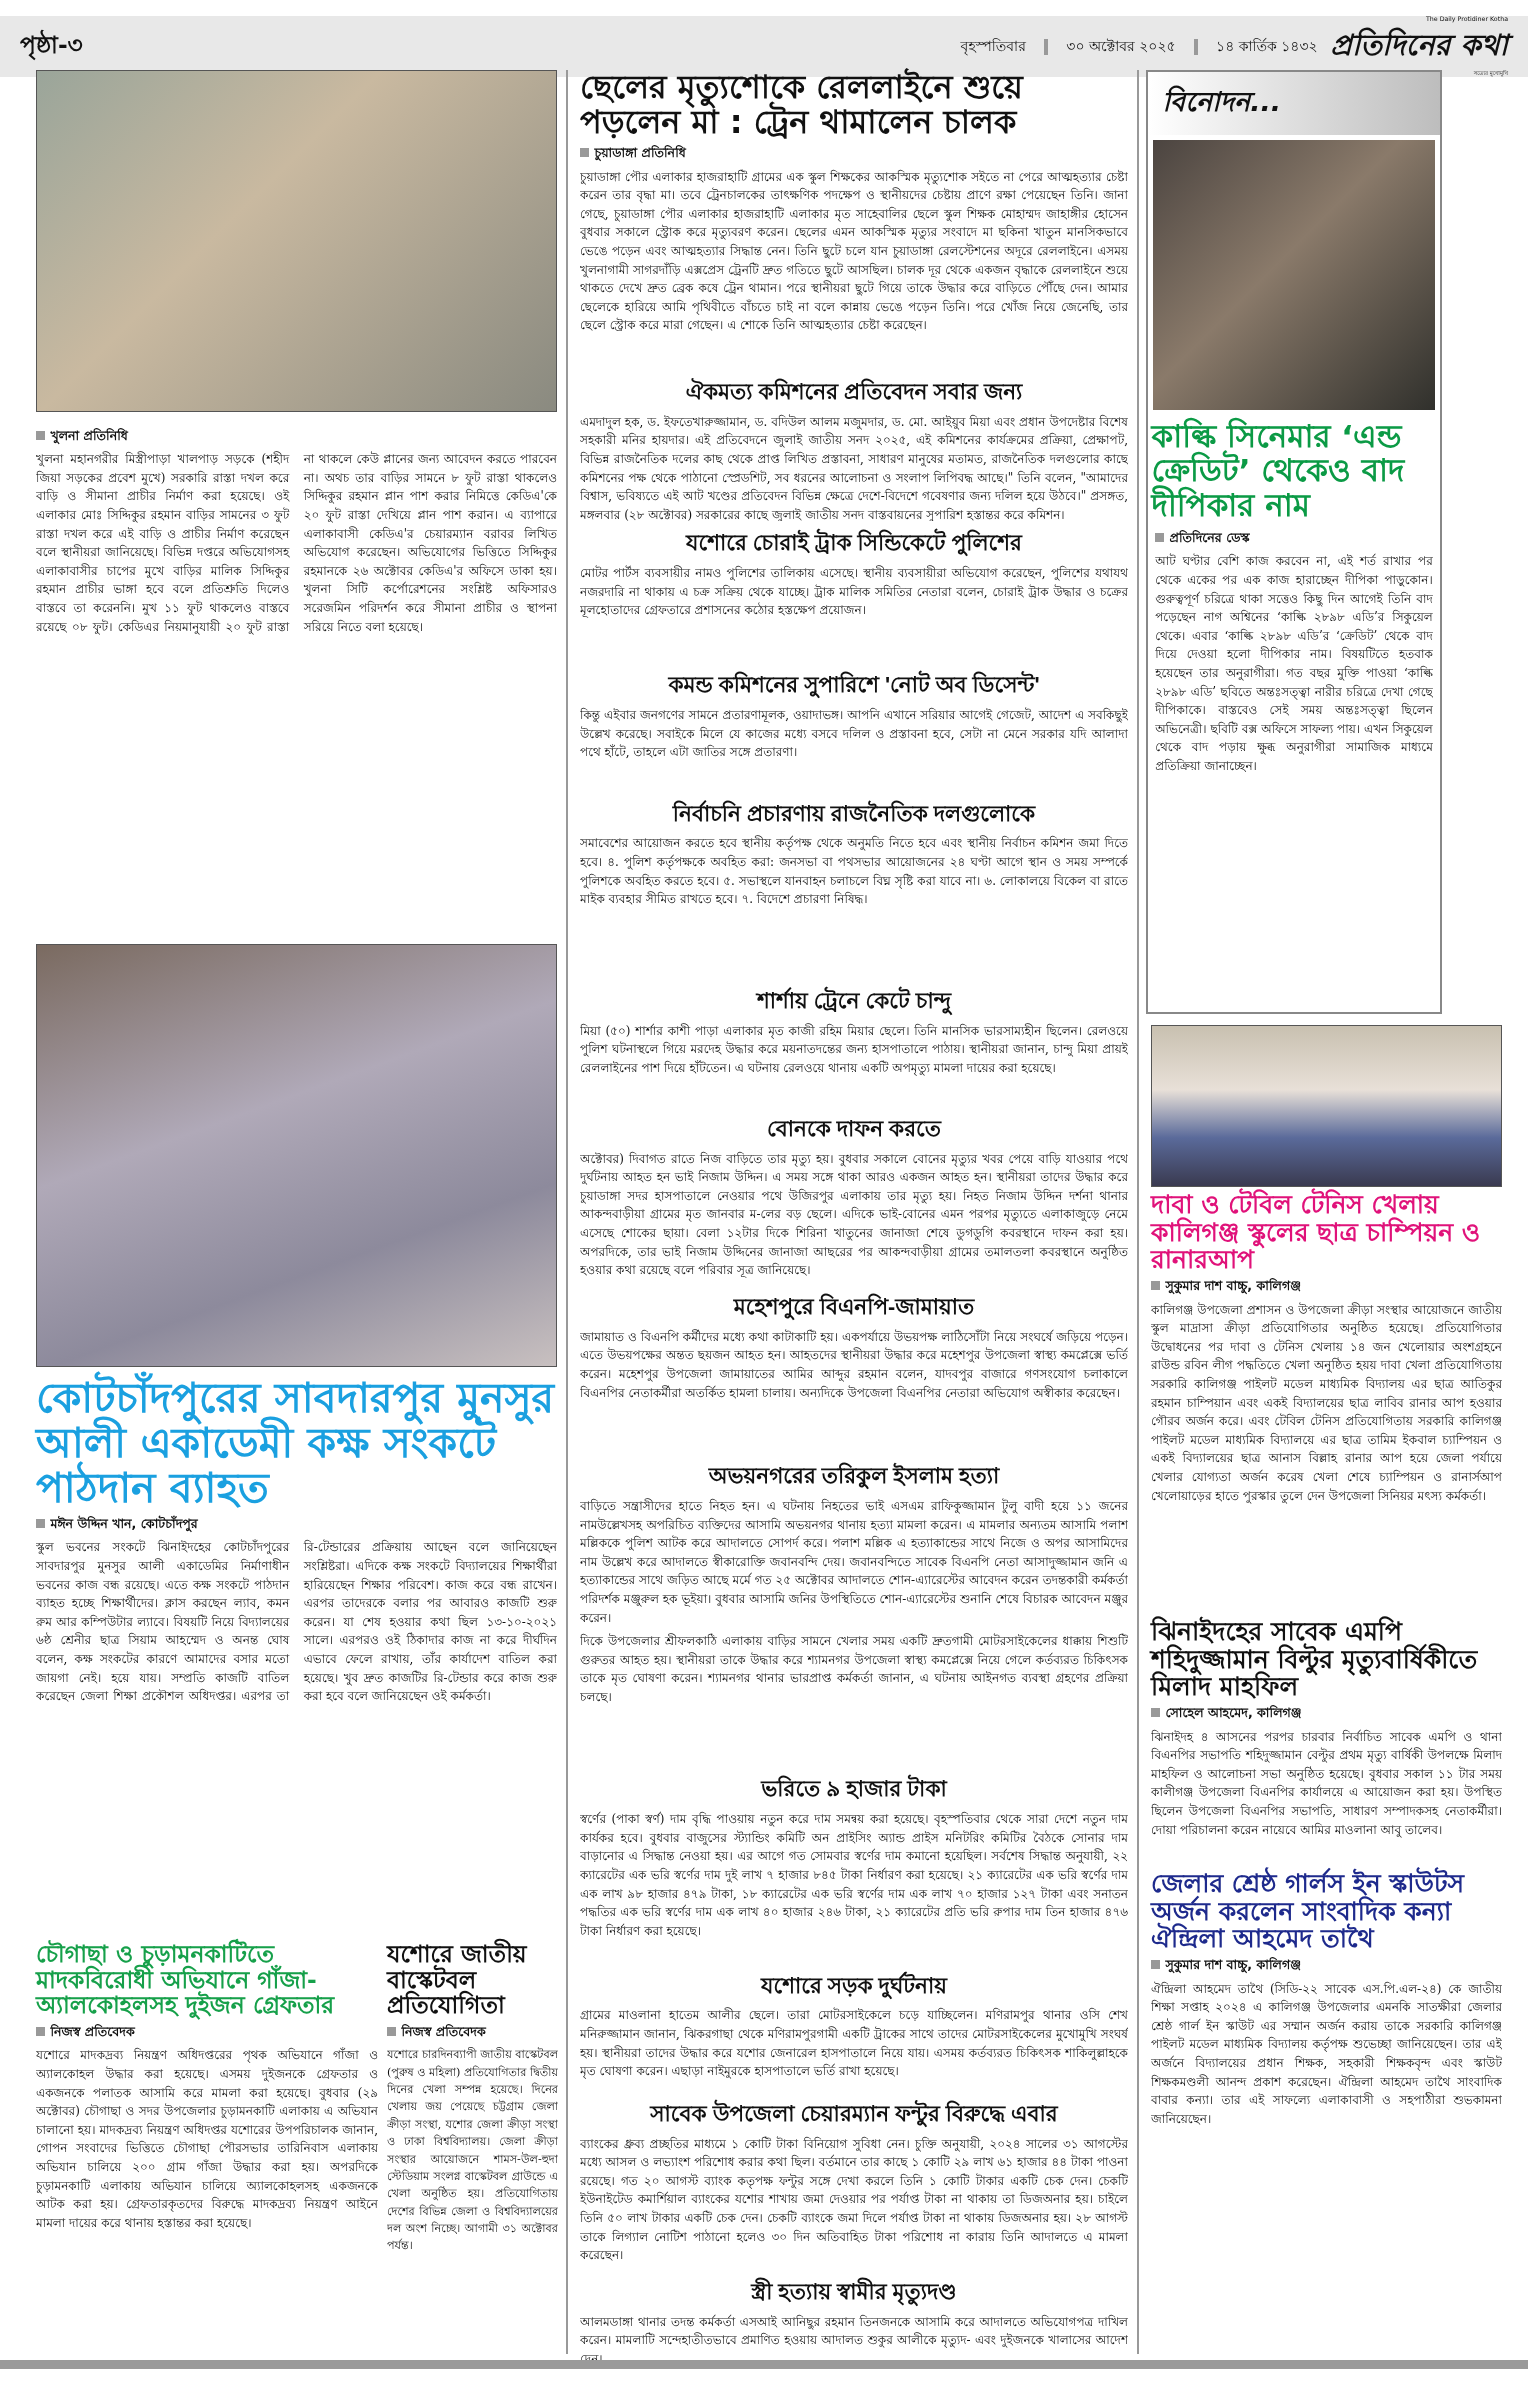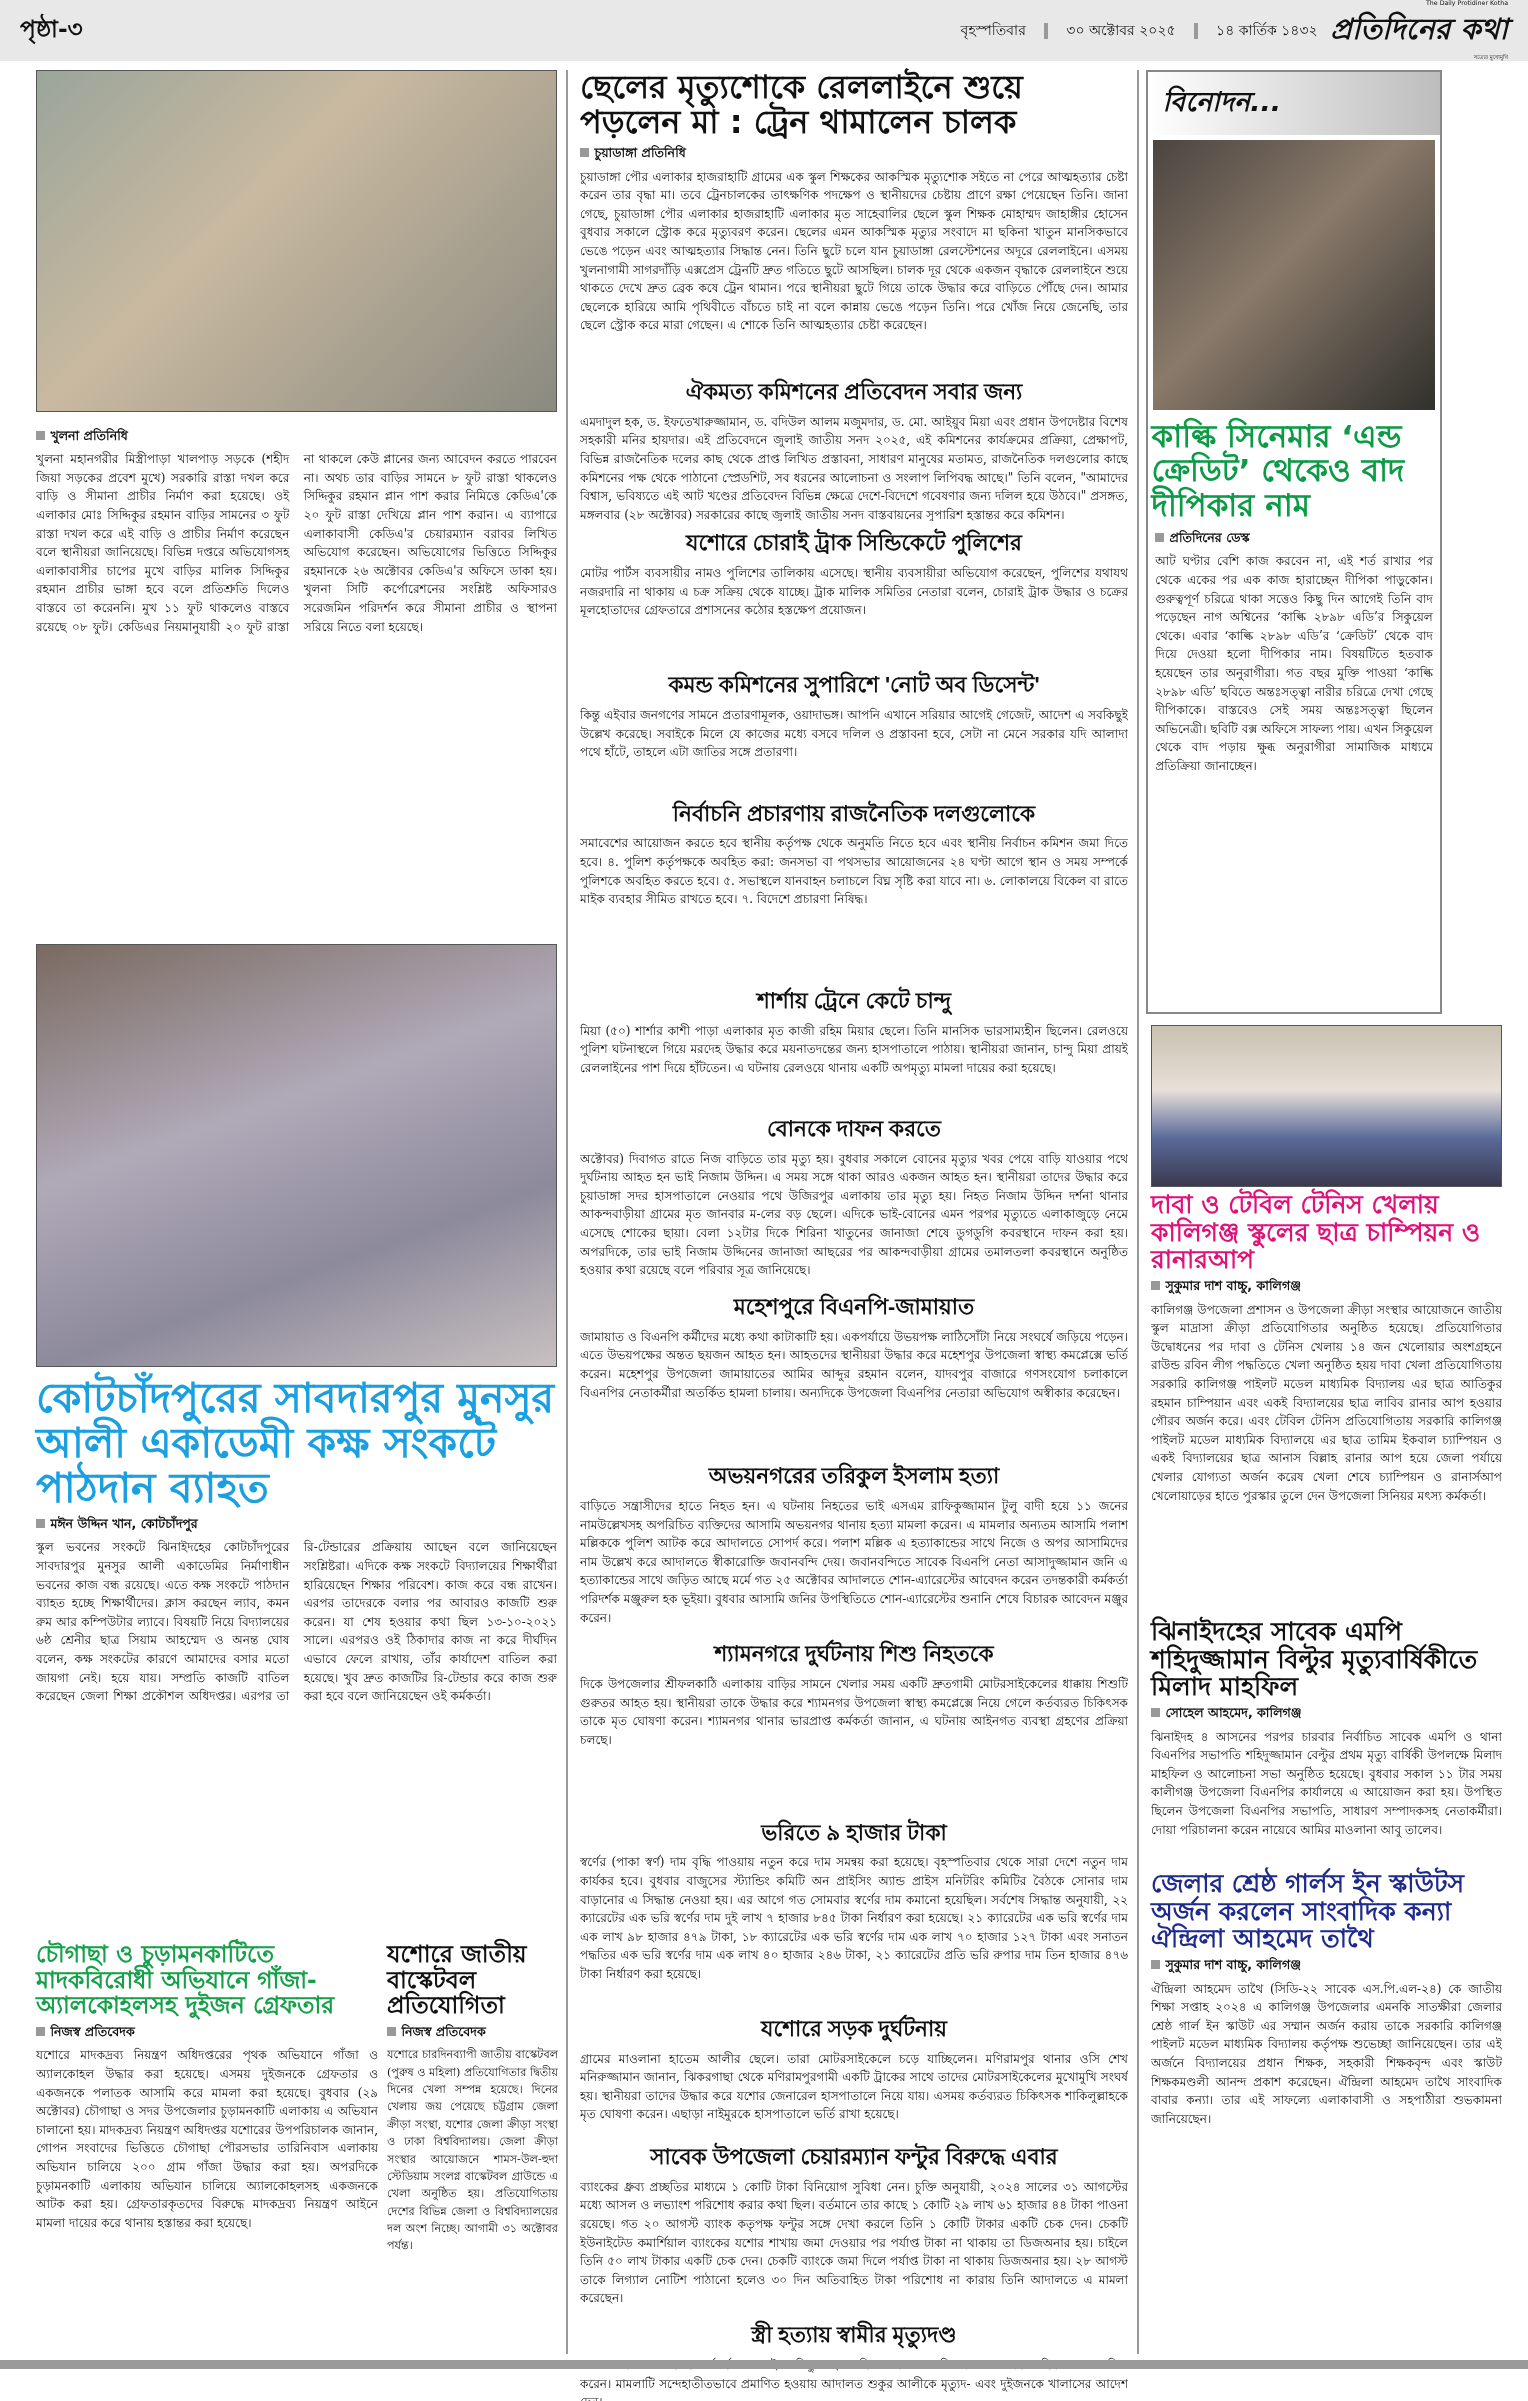--- a/index.html
+++ b/index.html
@@ -1,17 +1,17 @@
 <!DOCTYPE html>
 <html style="font-size:14.4px"><head>
 <meta charset="utf-8">
 <style>
 *{box-sizing:border-box;margin:0;padding:0}
 body{width:1528px;height:2401px;background:#fff;font-family:"DejaVu Serif",serif;color:#111;position:relative;overflow:hidden}
-.header{position:absolute;left:0;top:0;width:1528px;height:61px;background:#e8e8e8;display:flex;align-items:center;justify-content:space-between;padding:0 20px}
+.header{position:absolute;left:0;top:16px;width:1528px;height:61px;background:#e8e8e8;display:flex;align-items:center;justify-content:space-between;padding:0 20px}
 .pg{font-size:23.4px;font-weight:bold;font-family:"DejaVu Sans",sans-serif}
 .hr{display:flex;align-items:center;gap:12.6px;font-family:"DejaVu Sans",sans-serif}
 .date{font-size:14px}
 .sep{display:inline-block;width:4.5px;height:16px;background:#999;margin:0 5.4px;vertical-align:middle}
 .logo{font-size:29px;font-weight:bold;font-style:italic;position:relative}
 .logo small{position:absolute;top:-7.2px;right:0;font-size:6.3px;font-weight:normal;font-style:normal}
 .logo i{position:absolute;bottom:-7.2px;right:0;font-size:5.4px;font-style:normal;font-weight:normal}
 .abs{position:absolute}
 .photo{background:linear-gradient(135deg,#9aa59a,#c9b9a0 40%,#8a8a80);border:0.9px solid #555}
 .photo2{background:linear-gradient(160deg,#7a6a60,#b0a9b8 40%,#8d8a9c 70%,#c8c0c0)}
@@ -88,21 +88,20 @@
   <div class="sub">নির্বাচনি প্রচারণায় রাজনৈতিক দলগুলোকে</div>
   <div class="body" style="height:144px;overflow:hidden">সমাবেশের আয়োজন করতে হবে স্থানীয় কর্তৃপক্ষ থেকে অনুমতি নিতে হবে এবং স্থানীয় নির্বাচন কমিশন জমা দিতে হবে। ৪. পুলিশ কর্তৃপক্ষকে অবহিত করা: জনসভা বা পথসভার আয়োজনের ২৪ ঘণ্টা আগে স্থান ও সময় সম্পর্কে পুলিশকে অবহিত করতে হবে। ৫. সভাস্থলে যানবাহন চলাচলে বিঘ্ন সৃষ্টি করা যাবে না। ৬. লোকালয়ে বিকেল বা রাতে মাইক ব্যবহার সীমিত রাখতে হবে। ৭. বিদেশে প্রচারণা নিষিদ্ধ।</div>
   <div class="sub">শার্শায় ট্রেনে কেটে চান্দু</div>
   <div class="body" style="height:85px;overflow:hidden">মিয়া (৫০) শার্শার কাশী পাড়া এলাকার মৃত কাজী রহিম মিয়ার ছেলে। তিনি মানসিক ভারসাম্যহীন ছিলেন। রেলওয়ে পুলিশ ঘটনাস্থলে গিয়ে মরদেহ উদ্ধার করে ময়নাতদন্তের জন্য হাসপাতালে পাঠায়। স্থানীয়রা জানান, চান্দু মিয়া প্রায়ই রেললাইনের পাশ দিয়ে হাঁটতেন। এ ঘটনায় রেলওয়ে থানায় একটি অপমৃত্যু মামলা দায়ের করা হয়েছে।</div>
   <div class="sub">বোনকে দাফন করতে</div>
   <div class="body" style="height:135px;overflow:hidden">অক্টোবর) দিবাগত রাতে নিজ বাড়িতে তার মৃত্যু হয়। বুধবার সকালে বোনের মৃত্যুর খবর পেয়ে বাড়ি যাওয়ার পথে দুর্ঘটনায় আহত হন ভাই নিজাম উদ্দিন। এ সময় সঙ্গে থাকা আরও একজন আহত হন। স্থানীয়রা তাদের উদ্ধার করে চুয়াডাঙ্গা সদর হাসপাতালে নেওয়ার পথে উজিরপুর এলাকায় তার মৃত্যু হয়। নিহত নিজাম উদ্দিন দর্শনা থানার আকন্দবাড়ীয়া গ্রামের মৃত জানবার ম-লের বড় ছেলে। এদিকে ভাই-বোনের এমন পরপর মৃত্যুতে এলাকাজুড়ে নেমে এসেছে শোকের ছায়া। বেলা ১২টার দিকে শিরিনা খাতুনের জানাজা শেষে ডুগডুগি কবরস্থানে দাফন করা হয়। অপরদিকে, তার ভাই নিজাম উদ্দিনের জানাজা আছরের পর আকন্দবাড়ীয়া গ্রামের তমালতলা কবরস্থানে অনুষ্ঠিত হওয়ার কথা রয়েছে বলে পরিবার সূত্র জানিয়েছে।</div>
   <div class="sub">মহেশপুরে বিএনপি-জামায়াত</div>
   <div class="body" style="height:126px;overflow:hidden">জামায়াত ও বিএনপি কর্মীদের মধ্যে কথা কাটাকাটি হয়। একপর্যায়ে উভয়পক্ষ লাঠিসোঁটা নিয়ে সংঘর্ষে জড়িয়ে পড়েন। এতে উভয়পক্ষের অন্তত ছয়জন আহত হন। আহতদের স্থানীয়রা উদ্ধার করে মহেশপুর উপজেলা স্বাস্থ্য কমপ্লেক্সে ভর্তি করেন। মহেশপুর উপজেলা জামায়াতের আমির আব্দুর রহমান বলেন, যাদবপুর বাজারে গণসংযোগ চলাকালে বিএনপির নেতাকর্মীরা অতর্কিত হামলা চালায়। অন্যদিকে উপজেলা বিএনপির নেতারা অভিযোগ অস্বীকার করেছেন।</div>
   <div class="sub">অভয়নগরের তরিকুল ইসলাম হত্যা</div>
   <div class="body" style="height:135px;overflow:hidden">বাড়িতে সন্ত্রাসীদের হাতে নিহত হন। এ ঘটনায় নিহতের ভাই এসএম রাফিকুজ্জামান টুলু বাদী হয়ে ১১ জনের নামউল্লেখসহ অপরিচিত ব্যক্তিদের আসামি অভয়নগর থানায় হত্যা মামলা করেন। এ মামলার অন্যতম আসামি পলাশ মল্লিককে পুলিশ আটক করে আদালতে সোপর্দ করে। পলাশ মল্লিক এ হত্যাকান্ডের সাথে নিজে ও অপর আসামিদের নাম উল্লেখ করে আদালতে স্বীকারোক্তি জবানবন্দি দেয়। জবানবন্দিতে সাবেক বিএনপি নেতা আসাদুজ্জামান জনি এ হত্যাকান্ডের সাথে জড়িত আছে মর্মে গত ২৫ অক্টোবর আদালতে শোন-এ্যারেস্টের আবেদন করেন তদন্তকারী কর্মকর্তা পরিদর্শক মঞ্জুরুল হক ভূইয়া। বুধবার আসামি জনির উপস্থিতিতে শোন-এ্যারেস্টের শুনানি শেষে বিচারক আবেদন মঞ্জুর করেন।</div>
-  <div class="sub">শ্যামনগরে দুর্ঘটনায় শিশু নিহতকে</div>
   <div class="body" style="height:135px;overflow:hidden">দিকে উপজেলার শ্রীফলকাঠি এলাকায় বাড়ির সামনে খেলার সময় একটি দ্রুতগামী মোটরসাইকেলের ধাক্কায় শিশুটি গুরুতর আহত হয়। স্থানীয়রা তাকে উদ্ধার করে শ্যামনগর উপজেলা স্বাস্থ্য কমপ্লেক্সে নিয়ে গেলে কর্তব্যরত চিকিৎসক তাকে মৃত ঘোষণা করেন। শ্যামনগর থানার ভারপ্রাপ্ত কর্মকর্তা জানান, এ ঘটনায় আইনগত ব্যবস্থা গ্রহণের প্রক্রিয়া চলছে।</div>
   <div class="sub">ভরিতে ৯ হাজার টাকা</div>
   <div class="body" style="height:153px;overflow:hidden">স্বর্ণের (পাকা স্বর্ণ) দাম বৃদ্ধি পাওয়ায় নতুন করে দাম সমন্বয় করা হয়েছে। বৃহস্পতিবার থেকে সারা দেশে নতুন দাম কার্যকর হবে। বুধবার বাজুসের স্ট্যান্ডিং কমিটি অন প্রাইসিং অ্যান্ড প্রাইস মনিটরিং কমিটির বৈঠকে সোনার দাম বাড়ানোর এ সিদ্ধান্ত নেওয়া হয়। এর আগে গত সোমবার স্বর্ণের দাম কমানো হয়েছিল। সর্বশেষ সিদ্ধান্ত অনুযায়ী, ২২ ক্যারেটের এক ভরি স্বর্ণের দাম দুই লাখ ৭ হাজার ৮৪৫ টাকা নির্ধারণ করা হয়েছে। ২১ ক্যারেটের এক ভরি স্বর্ণের দাম এক লাখ ৯৮ হাজার ৪৭৯ টাকা, ১৮ ক্যারেটের এক ভরি স্বর্ণের দাম এক লাখ ৭০ হাজার ১২৭ টাকা এবং সনাতন পদ্ধতির এক ভরি স্বর্ণের দাম এক লাখ ৪০ হাজার ২৪৬ টাকা, ২১ ক্যারেটের প্রতি ভরি রুপার দাম তিন হাজার ৪৭৬ টাকা নির্ধারণ করা হয়েছে।</div>
   <div class="sub">যশোরে সড়ক দুর্ঘটনায়</div>
   <div class="body" style="height:85px;overflow:hidden">গ্রামের মাওলানা হাতেম আলীর ছেলে। তারা মোটরসাইকেলে চড়ে যাচ্ছিলেন। মণিরামপুর থানার ওসি শেখ মনিরুজ্জামান জানান, ঝিকরগাছা থেকে মণিরামপুরগামী একটি ট্রাকের সাথে তাদের মোটরসাইকেলের মুখোমুখি সংঘর্ষ হয়। স্থানীয়রা তাদের উদ্ধার করে যশোর জেনারেল হাসপাতালে নিয়ে যায়। এসময় কর্তব্যরত চিকিৎসক শাকিলুল্লাহকে মৃত ঘোষণা করেন। এছাড়া নাইমুরকে হাসপাতালে ভর্তি রাখা হয়েছে।</div>
   <div class="sub">সাবেক উপজেলা চেয়ারম্যান ফন্টুর বিরুদ্ধে এবার</div>
   <div class="body" style="height:135px;overflow:hidden">ব্যাংকের ধ্রুব্য প্রচ্ছতির মাধ্যমে ১ কোটি টাকা বিনিয়োগ সুবিধা নেন। চুক্তি অনুযায়ী, ২০২৪ সালের ৩১ আগস্টের মধ্যে আসল ও লভ্যাংশ পরিশোধ করার কথা ছিল। বর্তমানে তার কাছে ১ কোটি ২৯ লাখ ৬১ হাজার ৪৪ টাকা পাওনা রয়েছে। গত ২০ আগস্ট ব্যাংক কতৃপক্ষ ফন্টুর সঙ্গে দেখা করলে তিনি ১ কোটি টাকার একটি চেক দেন। চেকটি ইউনাইটেড কমার্শিয়াল ব্যাংকের যশোর শাখায় জমা দেওয়ার পর পর্যাপ্ত টাকা না থাকায় তা ডিজঅনার হয়। চাইলে তিনি ৫০ লাখ টাকার একটি চেক দেন। চেকটি ব্যাংকে জমা দিলে পর্যাপ্ত টাকা না থাকায় ডিজঅনার হয়। ২৮ আগস্ট তাকে লিগ্যাল নোটিশ পাঠানো হলেও ৩০ দিন অতিবাহিত টাকা পরিশোধ না কারায় তিনি আদালতে এ মামলা করেছেন।</div>
   <div class="sub">স্ত্রী হত্যায় স্বামীর মৃত্যুদণ্ড</div>
   <div class="body" style="height:63px;overflow:hidden">আলমডাঙ্গা থানার তদন্ত কর্মকর্তা এসআই আনিছুর রহমান তিনজনকে আসামি করে আদালতে অভিযোগপত্র দাখিল করেন। মামলাটি সন্দেহাতীতভাবে প্রমাণিত হওয়ায় আদালত শুকুর আলীকে মৃত্যুদ- এবং দুইজনকে খালাসের আদেশ দেন।</div>
 </div>

